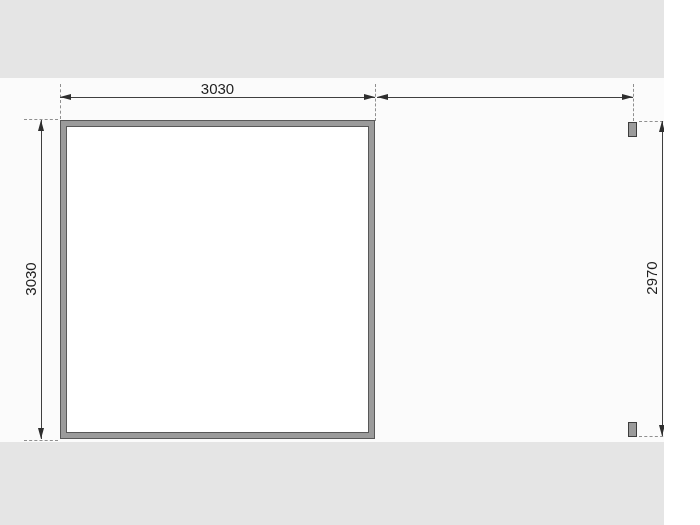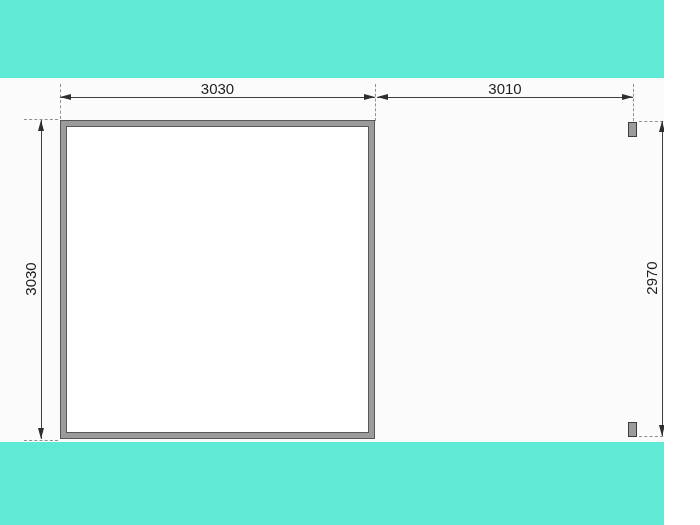--- a/index.html
+++ b/index.html
@@ -5,21 +5,21 @@
   html, body {
     margin: 0;
     padding: 0;
     background: #ffffff;
     font-family: "Liberation Sans", "DejaVu Sans", sans-serif;
   }
   .canvas {
     position: relative;
     width: 664px;
     height: 525px;
-    background: #5eead4;
+    background: #e5e5e5;
     overflow: hidden;
   }
   .bg-band {
     position: absolute;
     left: 0; top: 78px;
     width: 700px; height: 364px;
     background: #fbfbfb;
   }
   
   .structure {
@@ -110,21 +110,20 @@
   <div class="ext-v" style="left:633px; top:84px; height:37px;"></div>
 
   <div class="dimline-h" style="left:60px; top:97px; width:315px;"></div>
   <div class="arrow left" style="left:60px;  top:94px;"></div>
   <div class="arrow right" style="left:364px; top:94px;"></div>
   <div class="dimlabel" style="left:60px; top:81px; width:315px;">3030</div>
 
   <div class="dimline-h" style="left:377px; top:97px; width:256px;"></div>
   <div class="arrow left" style="left:377px; top:94px;"></div>
   <div class="arrow right" style="left:622px; top:94px;"></div>
-  <div class="dimlabel" style="left:377px; top:81px; width:256px;">3010</div>
 
   <div class="ext-h" style="left:24px; top:119px; width:34px;"></div>
   <div class="ext-h" style="left:24px; top:440px; width:34px;"></div>
   <div class="dimline-v" style="left:41px; top:120px; height:319px;"></div>
   <div class="arrow up" style="left:38px; top:120px;"></div>
   <div class="arrow down" style="left:38px; top:428px;"></div>
   <div class="dimlabel rot" style="left:1px; top:271px;">3030</div>
 
   <div class="post" style="left:628px; top:122px;"></div>
   <div class="post" style="left:628px; top:422px;"></div>

